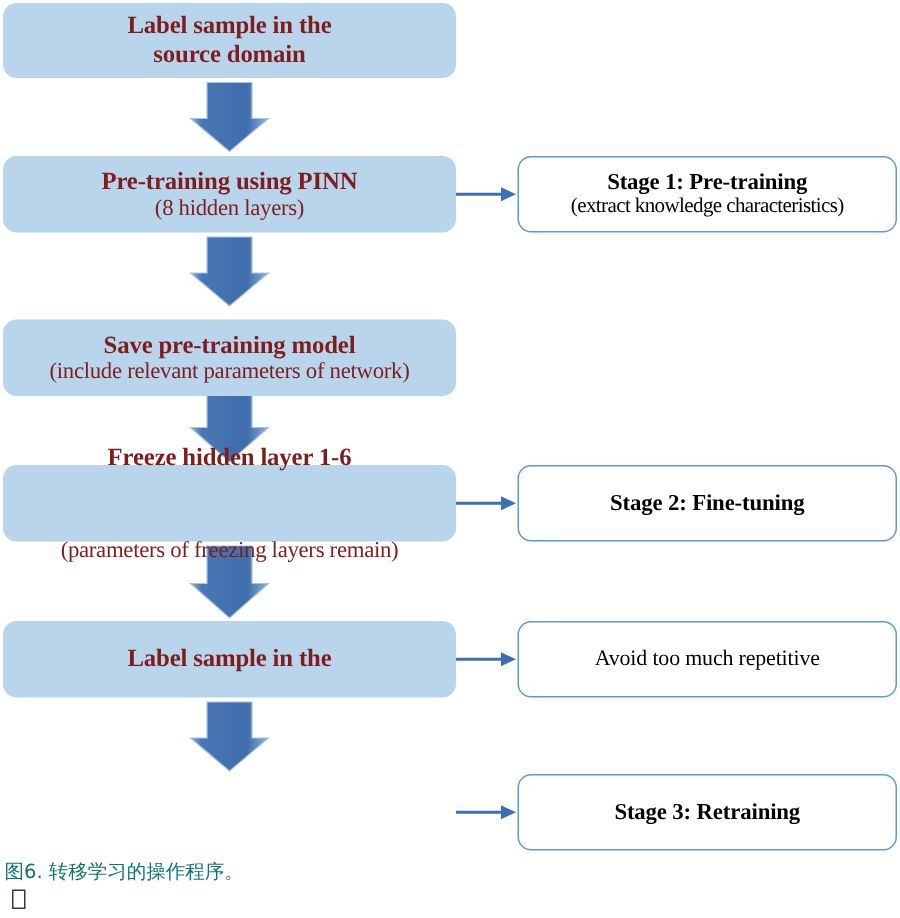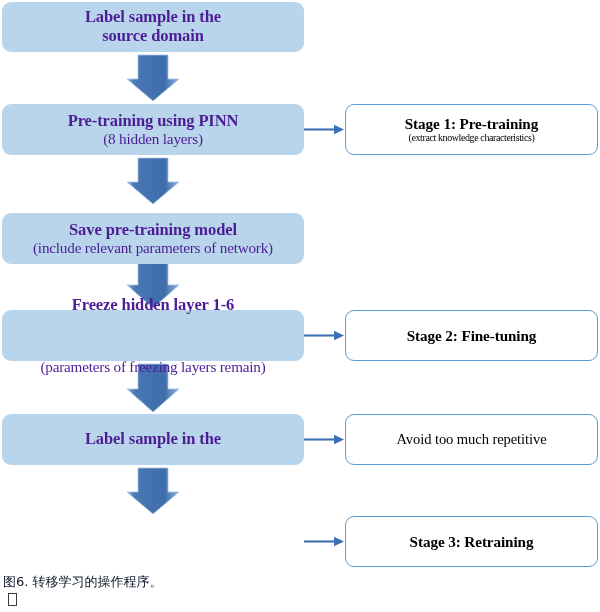--- a/index.html
+++ b/index.html
@@ -28,21 +28,21 @@
     left: 2px;
     width: 302px;
     box-sizing: border-box;
     background: #b9d5ec;
     border-radius: 9px;
     display: flex;
     flex-direction: column;
     align-items: center;
     justify-content: center;
     text-align: center;
-    color: #4c1d95;
+    color: #7f1d1d;
     line-height: 1.13;
     padding: 0 4px;
   }
   .pbox .l1 {
     font-weight: bold;
     font-size: 16.5px;
     letter-spacing: -0.1px;
     white-space: nowrap;
   }
   .pbox .l2 {
@@ -88,21 +88,21 @@
     line-height: 1.15;
   }
   .abox .a1 {
     font-weight: bold;
     font-size: 15.2px;
     letter-spacing: -0.1px;
     white-space: nowrap;
   }
   .abox .a2 {
     font-weight: normal;
-    font-size: 10px;
+    font-size: 14px;
     letter-spacing: -0.4px;
     white-space: nowrap;
   }
   .abox .p1, .abox .p2 {
     font-weight: normal;
     font-size: 14.6px;
     letter-spacing: -0.1px;
     white-space: nowrap;
     text-align: right;
   }
@@ -112,21 +112,21 @@
   #abox-avoid  { top: 414px; height: 51px; }
   #abox-stage3 { top: 516px; height: 51px; }
 
   
   #caption {
     position: absolute;
     left: 3px;
     top: 574px;
     font-family: "DejaVu Sans", "Liberation Sans", sans-serif;
     font-size: 13px;
-    color: #0f172a;
+    color: #0f766e;
     line-height: 1.25;
     white-space: nowrap;
   }
   #caption-glyph {
     position: absolute;
     left: 8px;
     top: 593px;
     font-family: "DejaVu Sans", "Liberation Sans", sans-serif;
     font-size: 12px;
     color: #231f20;

